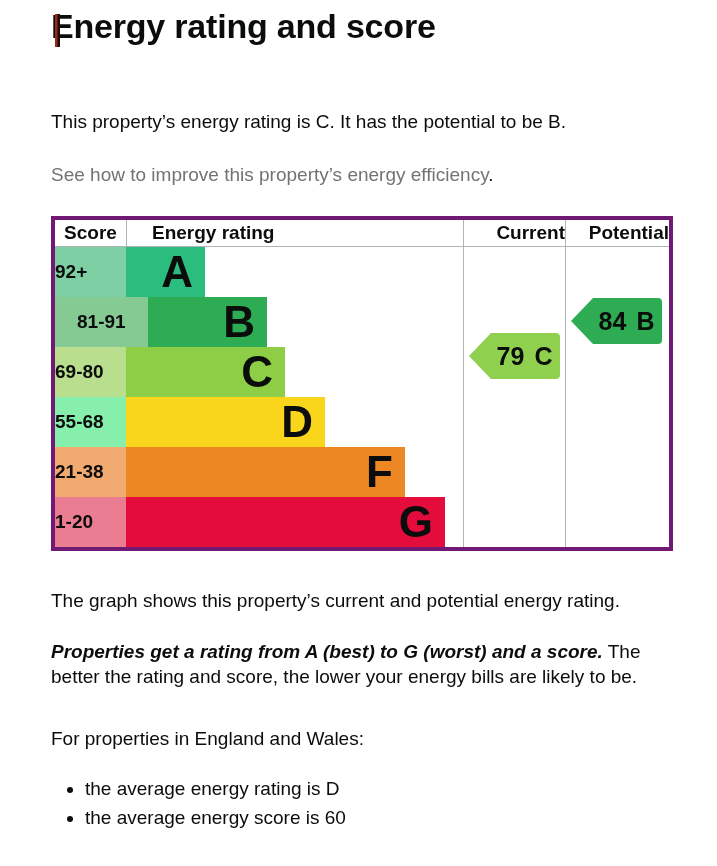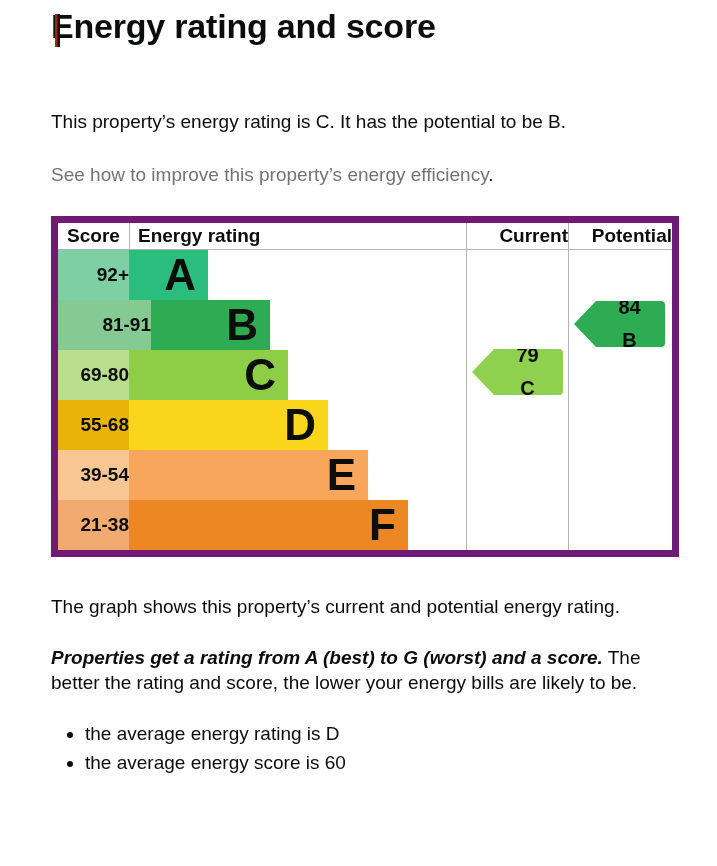--- a/index.html
+++ b/index.html
@@ -19,53 +19,53 @@
 
   p{font-size:19px;line-height:22px;margin:0;}
   .intro{margin-top:65px;}
   .improve{margin-top:31px;}
   .improve a{color:#737373;cursor:pointer;}
   .improve .suffix{color:#0b0c0c;}
 
   
   .chart{
     position:relative;margin-top:30px;width:614px;box-sizing:content-box;
-    border:7px solid #701a75;background:#fff;
+    border:4px solid #701a75;background:#fff;
   }
   .chart-header{
     display:grid;grid-template-columns:71px 337px 102px 104px;
     height:26px;border-bottom:1px solid #b1b4b6;
   }
   .chart-header .hcell{font-size:19px;font-weight:700;line-height:26px;}
   .h-score{text-align:center;}
-  .h-rating{padding-left:9px;}
+  .h-rating{padding-left:26px;}
   .h-current,.h-potential{text-align:right;}
 
   .band-row{display:flex;height:50px;}
   .score-cell{
-    width:71px;flex:0 0 71px;text-align:right;font-weight:700;font-size:19px;line-height:50px;
+    width:71px;flex:0 0 71px;text-align:left;font-weight:700;font-size:19px;line-height:50px;
   }
   .band-bar{
     height:50px;text-align:right;padding-right:12px;box-sizing:border-box;
     font-weight:700;font-size:44px;line-height:50px;color:#0b0c0c;
   }
 
   .vline{position:absolute;top:0;bottom:0;width:1px;background:#b1b4b6;}
   .vline-current{left:408px;}
   .vline-potential{left:510px;}
   .vline-score{left:71px;top:0;height:26px;bottom:auto;}
 
   .rating-arrow{
     position:absolute;width:91px;height:46px;
     clip-path:polygon(0 50%,22px 0,100% 0,100% 100%,22px 100%);
     display:flex;align-items:center;justify-content:center;
     padding-left:20px;box-sizing:border-box;gap:10px;
-    font-weight:700;font-size:20px;color:#0b0c0c;border-radius:4px;flex-direction:column;
+    font-weight:700;font-size:25px;color:#0b0c0c;border-radius:4px;
   }
-  .arrow-current{left:414px;top:126px;}
+  .arrow-current{left:414px;top:113px;}
   .arrow-potential{left:516px;top:78px;}
 
   
   .caption{margin-top:39px;}
   .explain{margin-top:27px;line-height:25px;max-width:614px;}
   .explain b{font-weight:700;font-style:italic;}
   .region{margin-top:39px;}
   ul.avg-list{margin:28px 0 0 0;padding-left:34px;font-size:19px;line-height:22px;}
   ul.avg-list li{margin-bottom:7px;}
 </style>
@@ -97,49 +97,50 @@
     </div>
     <div class="band-row">
       <div class="score-cell" style="background-color: rgb(132, 202, 146); padding-left: 22px;">81-91</div>
       <div class="band-bar" style="width: 119px; background-color: rgb(46, 172, 83);">B</div>
     </div>
     <div class="band-row">
       <div class="score-cell" style="background-color: rgb(184, 222, 142);">69-80</div>
       <div class="band-bar" style="width: 159px; background-color: rgb(141, 206, 70);">C</div>
     </div>
     <div class="band-row">
-      <div class="score-cell" style="background-color: #eab308;">55-68</div>
+      <div class="score-cell" style="background-color: #86efac;">55-68</div>
       <div class="band-bar" style="width: 199px; background-color: rgb(249, 214, 28);">D</div>
-    </div>
-    <div class="band-row">
-      <div class="score-cell" style="background-color: rgb(248, 198, 147);">39-54</div>
-      <div class="band-bar" style="width: 239px; background-color: rgb(248, 166, 92);">E</div>
     </div>
     <div class="band-row">
       <div class="score-cell" style="background-color: rgb(241, 170, 112);">21-38</div>
       <div class="band-bar" style="width: 279px; background-color: rgb(237, 135, 35);">F</div>
+    </div>
+    <div class="band-row">
+      <div class="score-cell" style="background-color: rgb(234, 125, 146);">1-20</div>
+      <div class="band-bar" style="width: 319px; background-color: rgb(227, 12, 61);">G</div>
     </div>
 
     <div class="vline vline-score"></div>
     <div class="vline vline-current"></div>
     <div class="vline vline-potential"></div>
 
     <div class="rating-arrow arrow-current" style="background-color: rgb(143, 208, 79);">
       <span>79</span>
       <span>C</span>
     </div>
     <div class="rating-arrow arrow-potential" style="background-color: rgb(46, 172, 83);">
       <span>84</span>
       <span>B</span>
     </div>
   </div>
 
   <p class="caption">The graph shows this property’s current and potential energy rating.</p>
 
   <p class="explain"><b>Properties get a rating from A (best) to G (worst) and a score.</b><span> The better the rating and score, the lower your energy bills are likely to be.</span></p>
 
+  <p class="region">For properties in England and Wales:</p>
 
   <ul class="avg-list">
     <li>the average energy rating is D</li>
     <li>the average energy score is 60</li>
   </ul>
 
 </div>
 
 </body></html>

